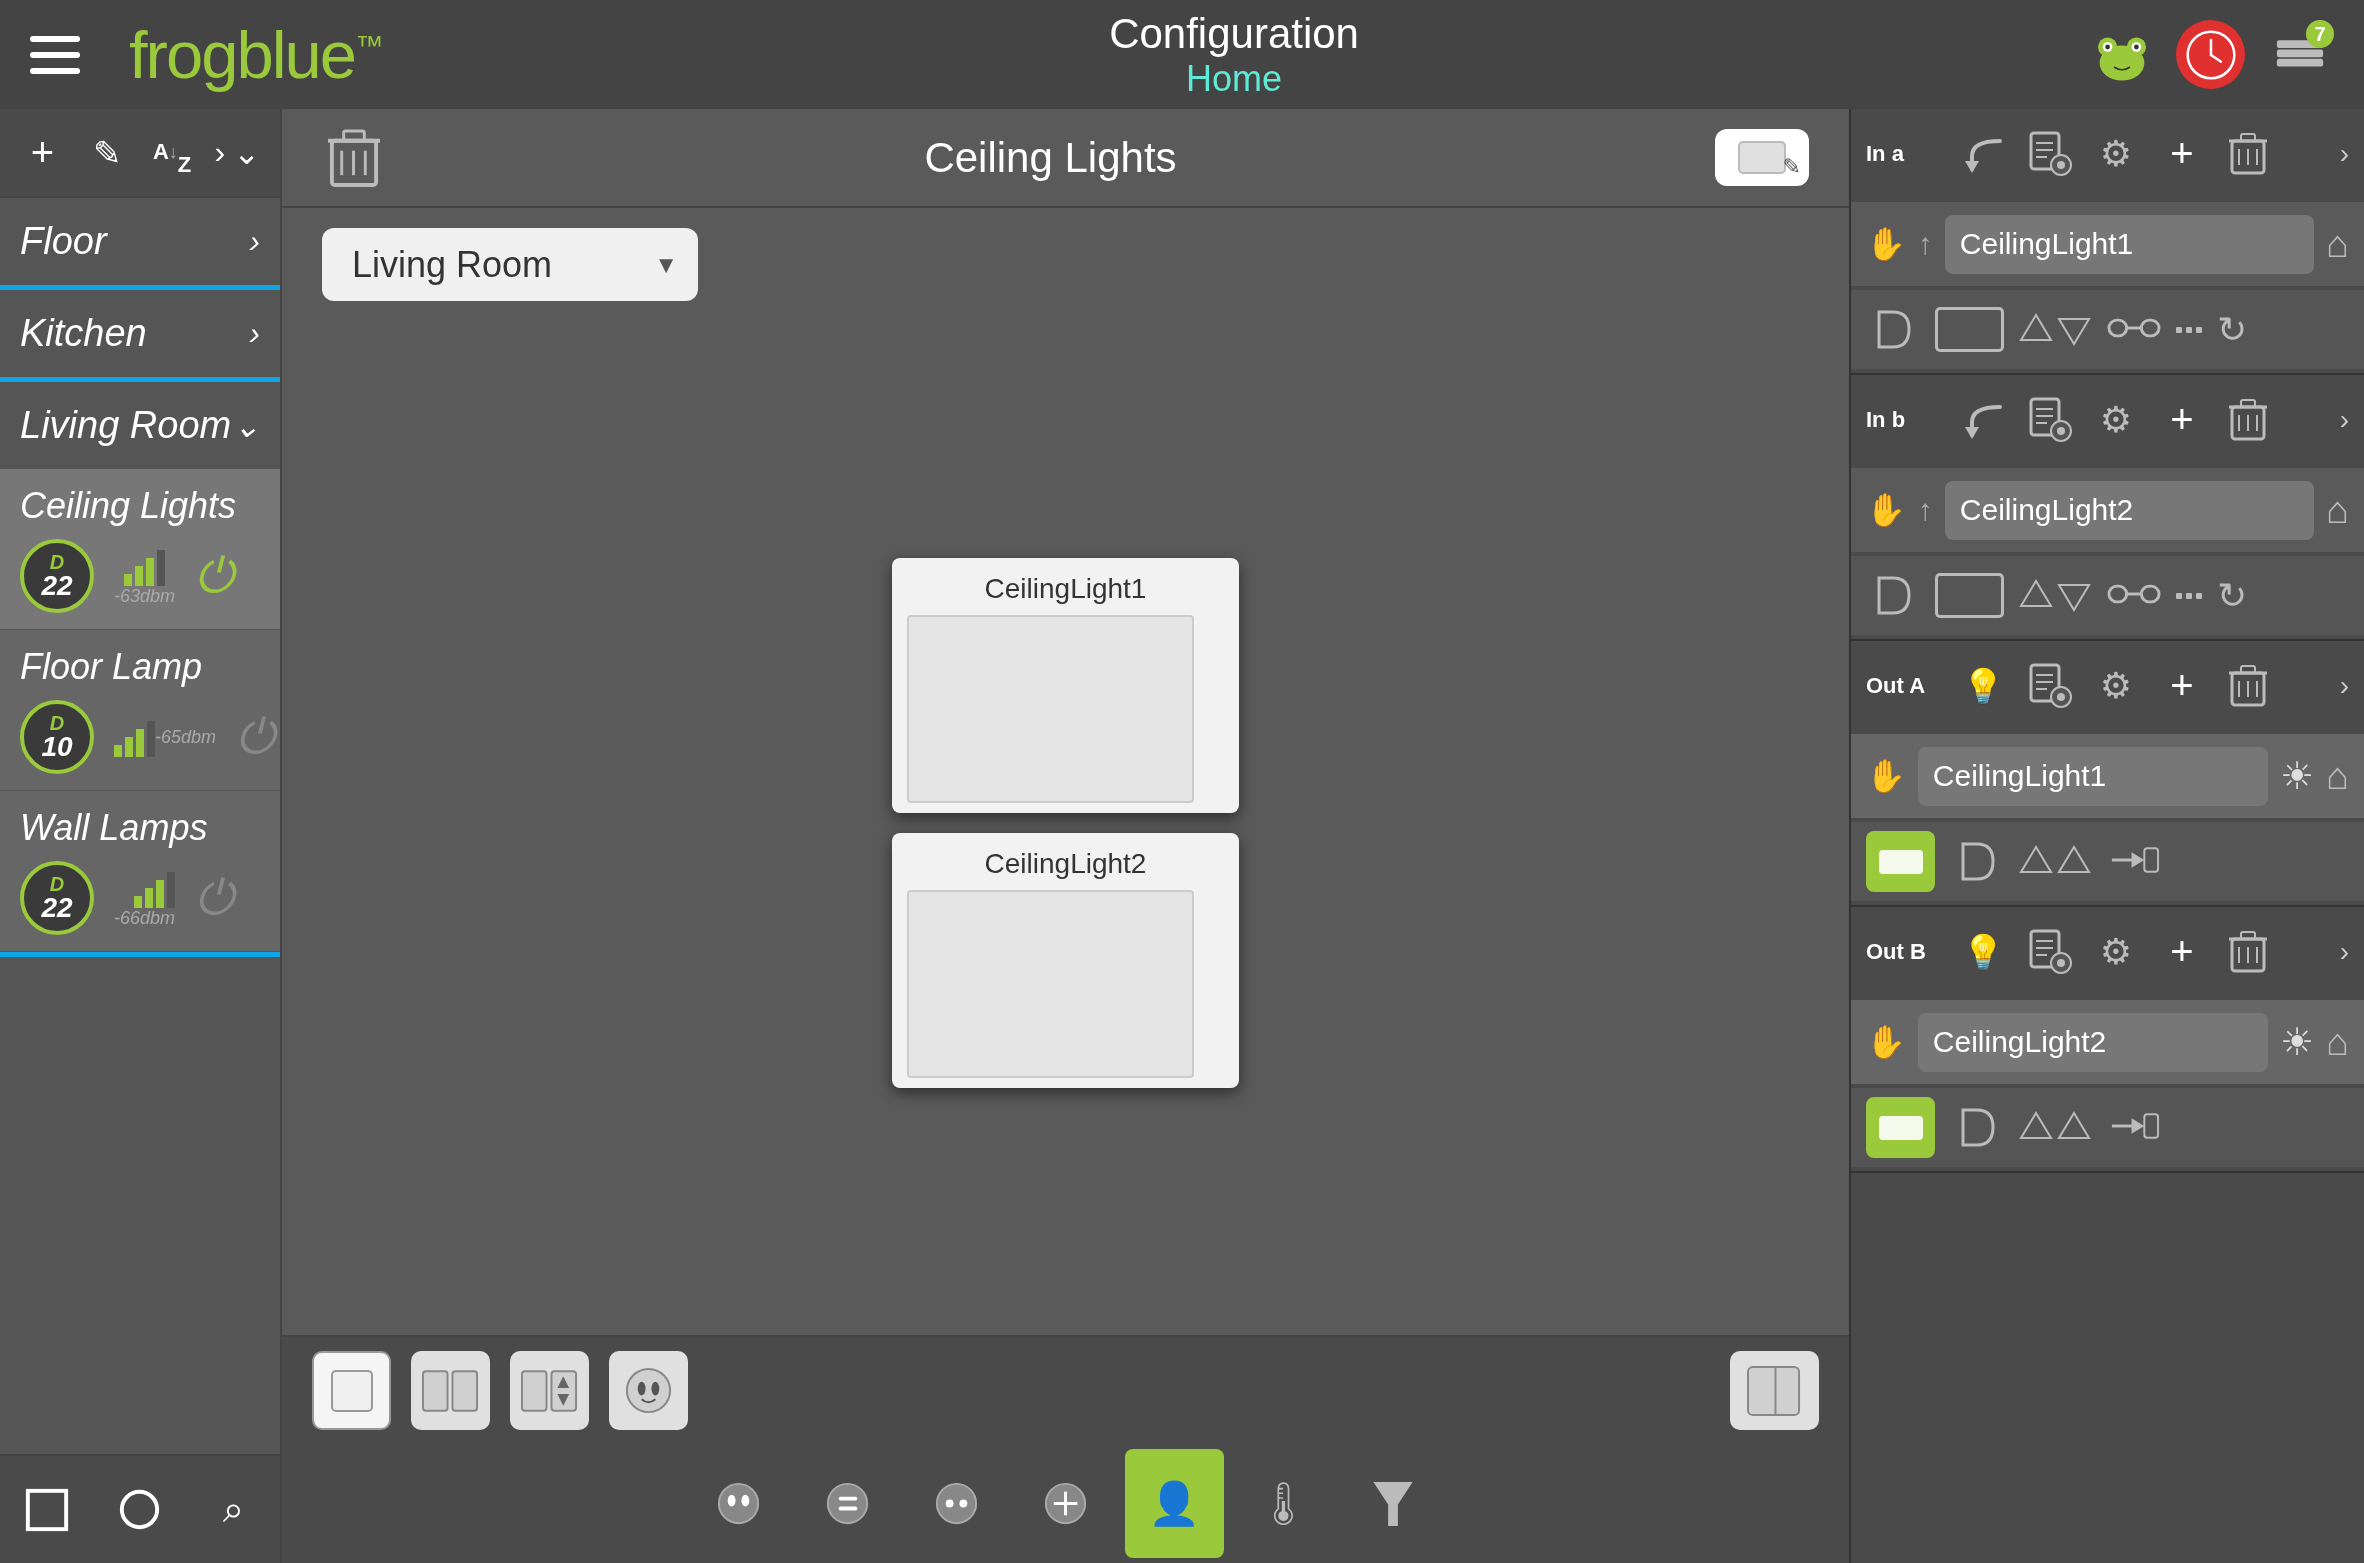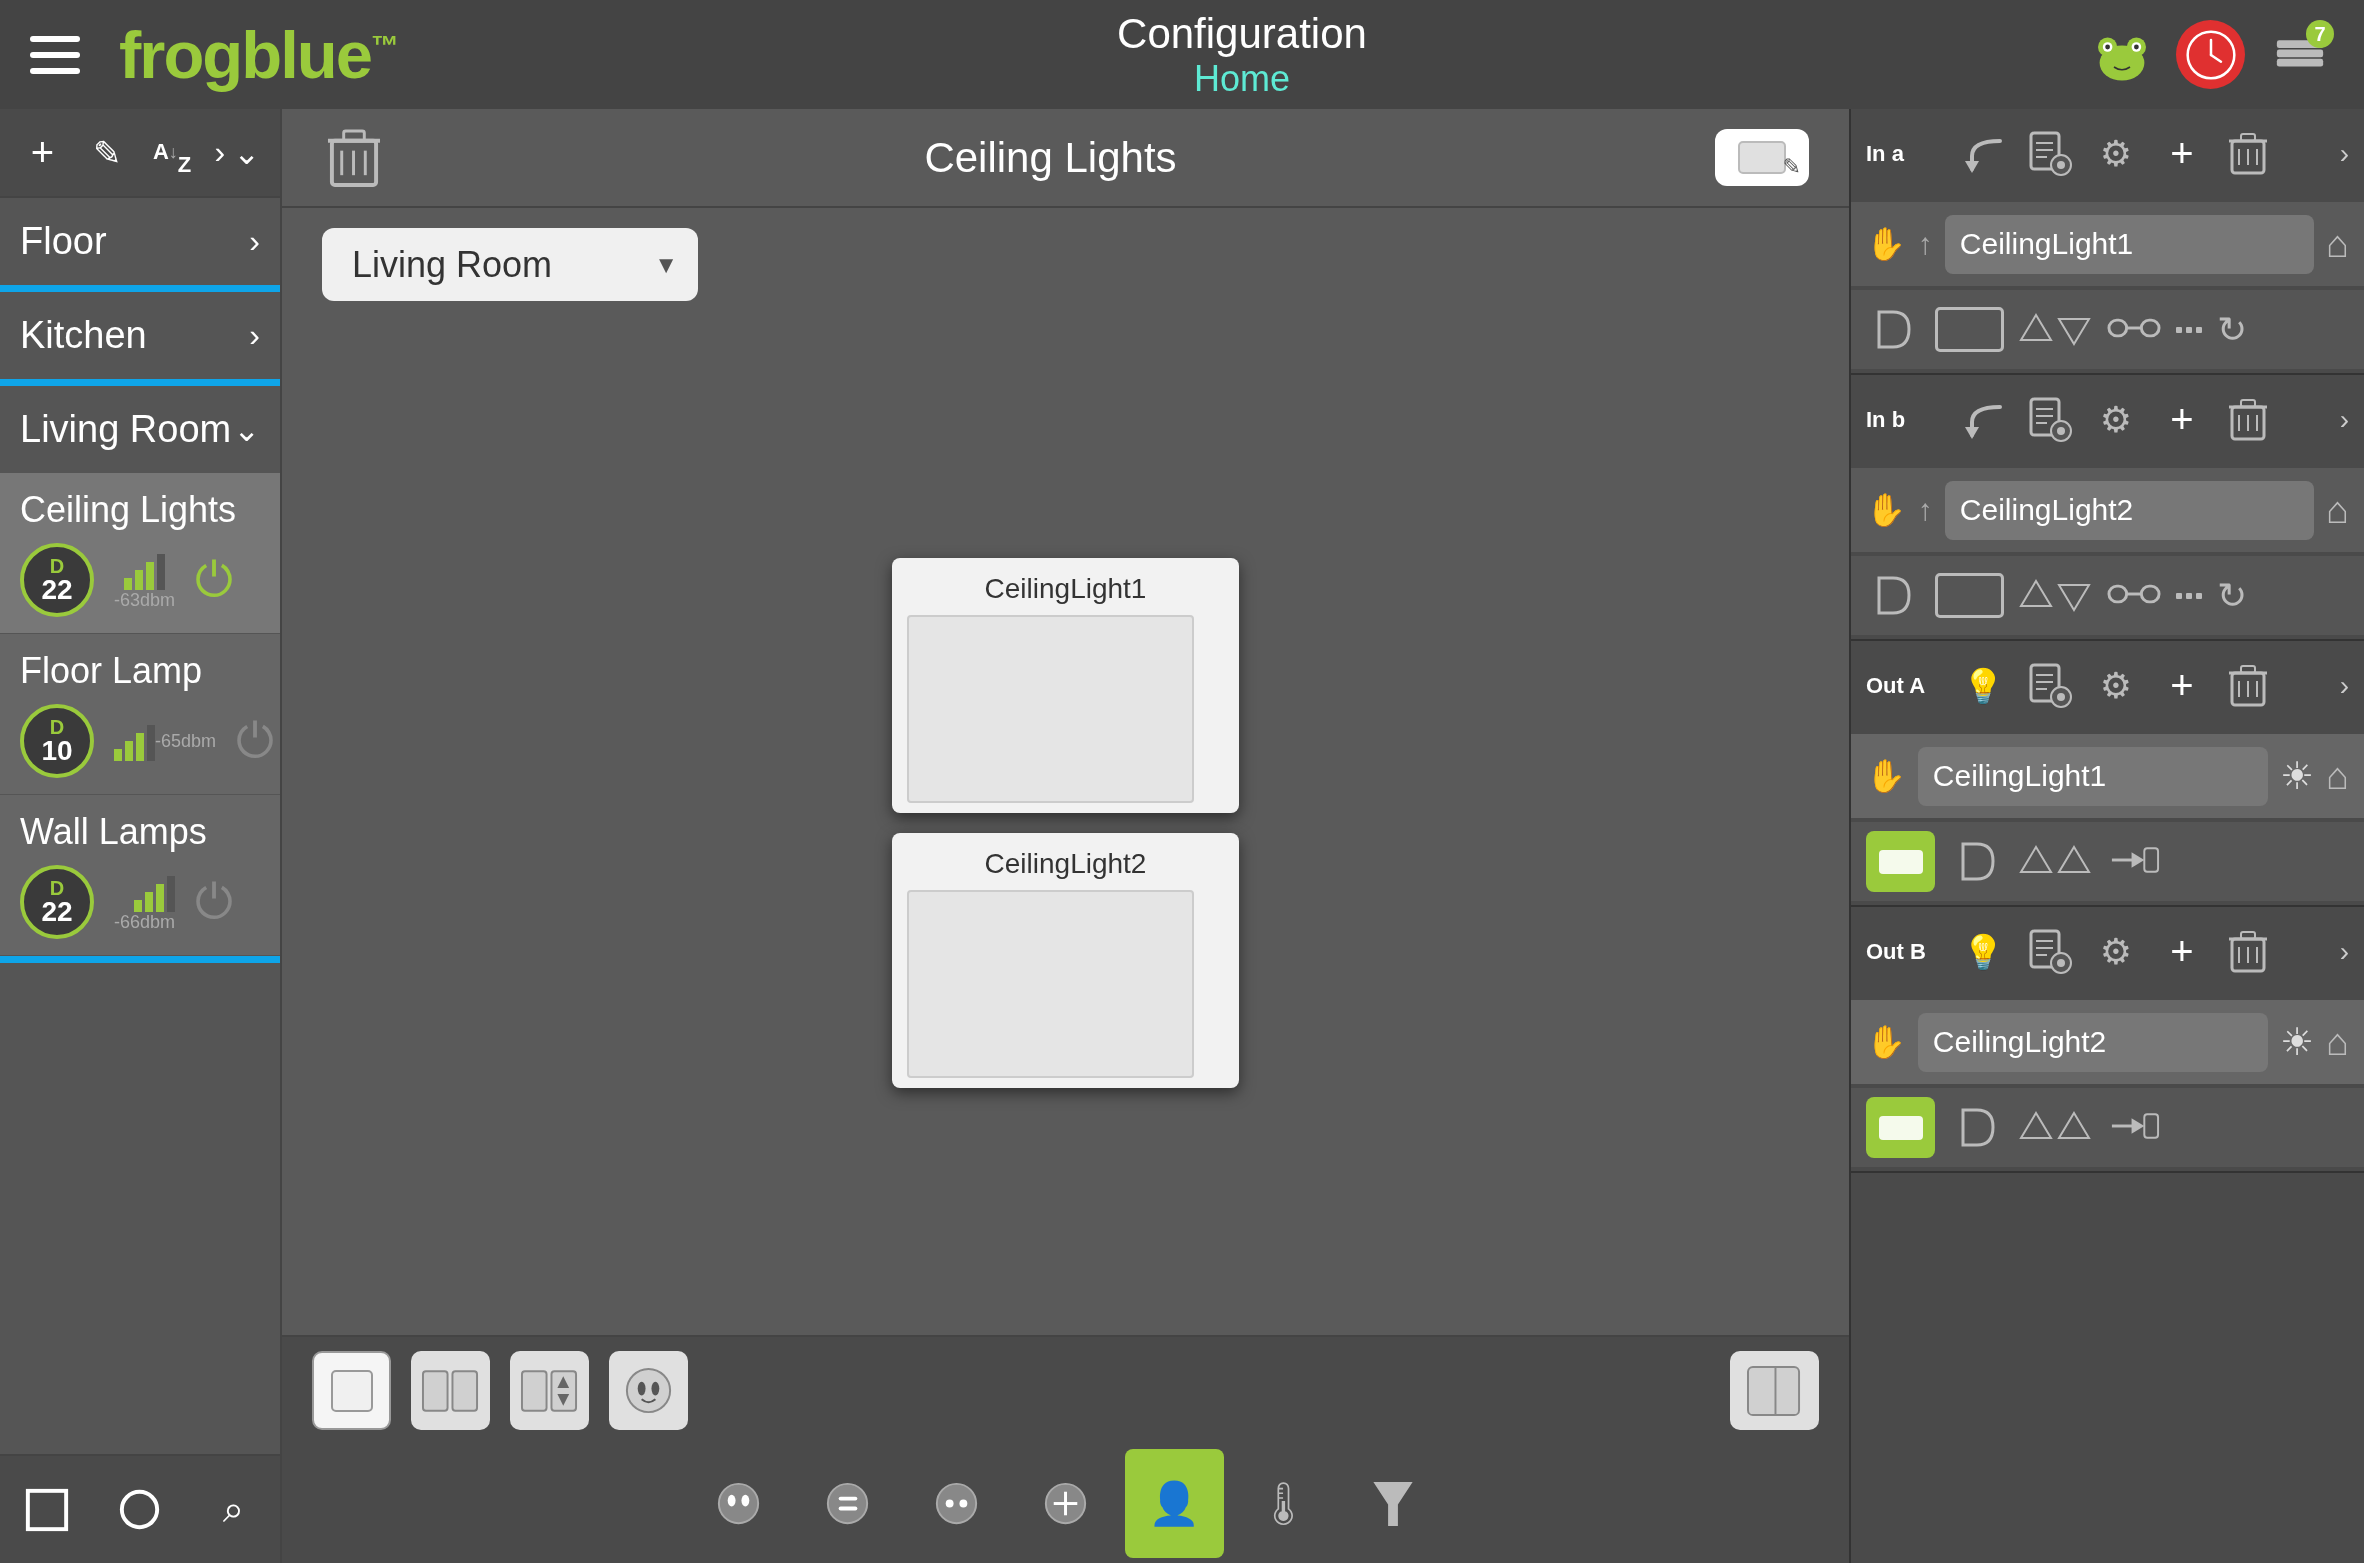--- a/index.html
+++ b/index.html
@@ -32,23 +32,23 @@
       cursor: pointer;
     }
     .hamburger-icon span {
       display: block;
       width: 50px;
       height: 6px;
       background: white;
       border-radius: 3px;
     }
     .logo {
-      margin-left: 20px;
+      margin-left: 30px;
       font-size: 67px;
-      font-weight: 700;
+      font-weight: 400;
       color: #9aca3c;
       letter-spacing: -2px;
     }
     .header-center {
       flex: 1;
       text-align: center;
     }
     .header-title {
       font-size: 42px;
       color: white;
@@ -130,21 +130,22 @@
       margin-left: auto;
       display: flex;
       gap: 5px;
     }
 
     .sidebar-list {
       flex: 1;
       overflow-y: auto;
     }
     .sidebar-section {
-      border-bottom: 7px solid #0ea5e9;
+      border-bottom: 5px solid #0ea5e9;
+      font-style: italic;
     }
     .sidebar-section-header {
       height: 87px;
       display: flex;
       align-items: center;
       padding: 0 20px;
       cursor: pointer;
     }
     .sidebar-section-header .label {
       font-size: 38px;

